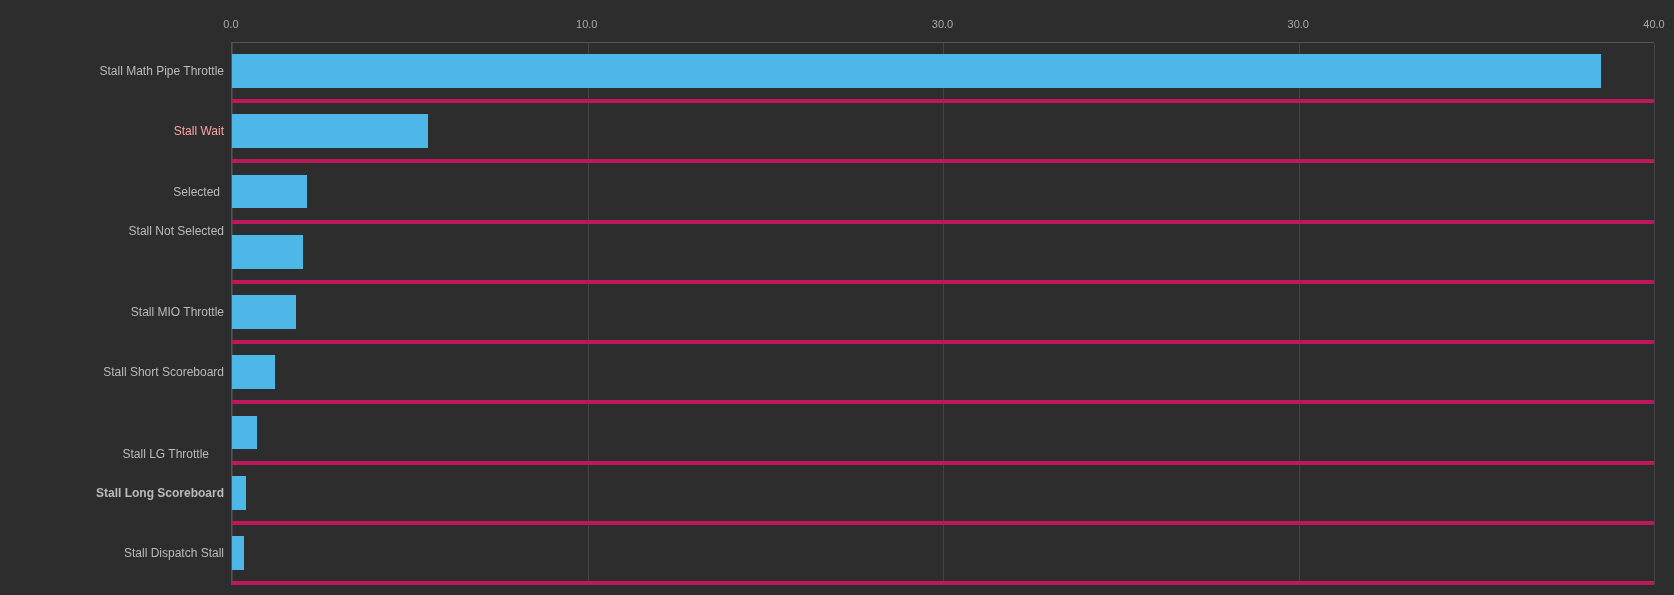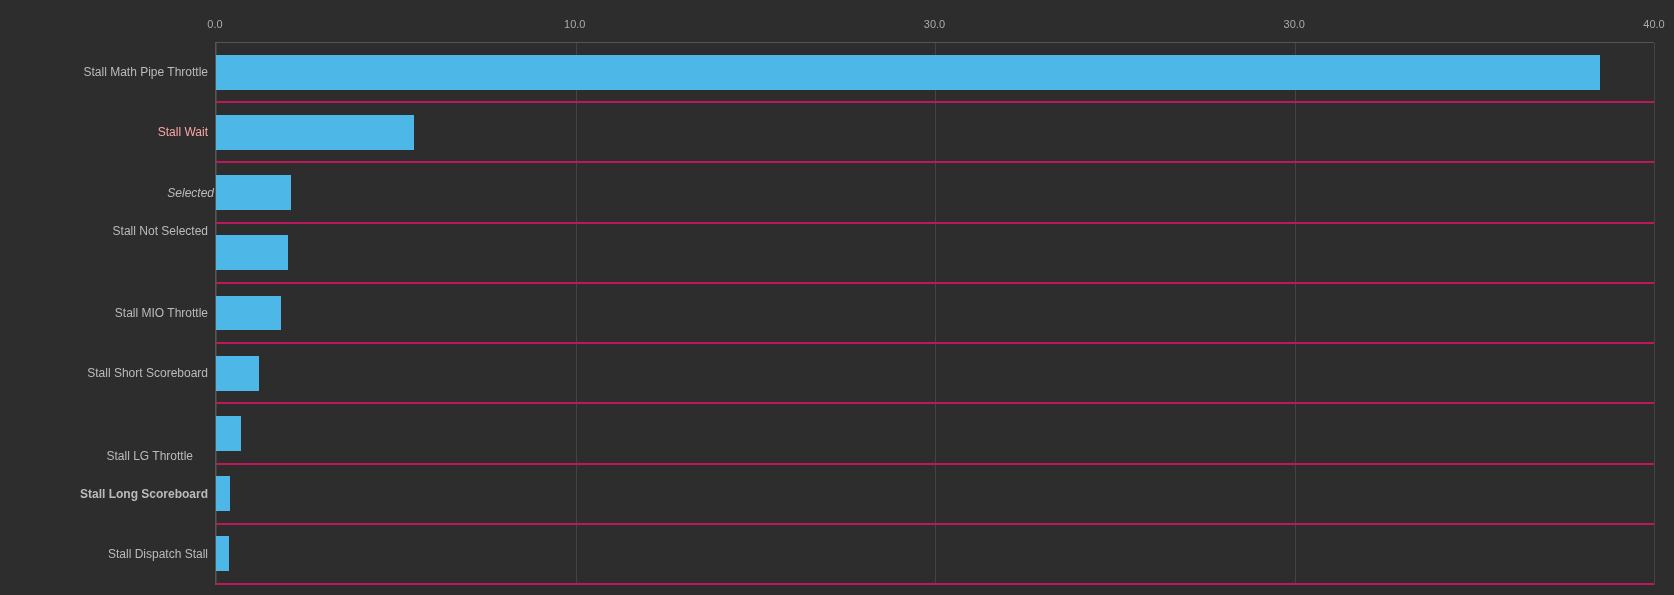--- a/index.html
+++ b/index.html
@@ -21,20 +21,21 @@
     .chart-title {
       text-align: center;
       font-size: 16px;
       color: #ddd;
       margin-bottom: 8px;
     }
     .chart-body {
       display: flex;
       flex: 1;
       position: relative;
+      gap: 16px;
     }
     .y-axis-label {
       writing-mode: vertical-rl;
       transform: rotate(180deg);
       font-size: 12px;
       color: #aaa;
       display: flex;
       align-items: center;
       justify-content: center;
       width: 20px;
@@ -80,21 +81,21 @@
       top: 0;
       bottom: 0;
       width: 1px;
       background: #444;
     }
     .bar-row {
       display: flex;
       align-items: center;
       flex: 1;
       position: relative;
-      border-bottom: 2px solid #be185d;
+      border-bottom: 4px solid #be185d;
     }
     .bar {
       height: 60%;
       background: #4db8e8;
       min-width: 0;
       position: relative;
     }
     .y-label-container {
       position: absolute;
       left: -185px;
@@ -135,21 +136,21 @@
             </div>
             <div class="bar" style="width: 96.25%;"></div>
           </div>
           <div class="bar-row">
             <div class="y-label-container" style="position: absolute; right: 100%; width: 185px; height: 100%; display: flex; align-items: center; justify-content: flex-end; padding-right: 8px;">
               <span style="font-size: 12px; color: #fca5a5; white-space: nowrap;">Stall Wait</span>
             </div>
             <div class="bar" style="width: 13.75%;"></div>
           </div>
           <div class="bar-row">
-            <div class="y-label-container" style="position: absolute; right: 100%; width: 185px; height: 100%; display: flex; align-items: center; justify-content: flex-end; padding-right: 2px; font-style: italic;">
+            <div class="y-label-container" style="position: absolute; right: 100%; width: 185px; height: 100%; display: flex; align-items: center; justify-content: flex-end; padding-right: 12px;">
               <span style="font-size: 12px; color: rgb(187, 187, 187); white-space: nowrap;">Selected</span>
             </div>
             <div class="bar" style="width: 5.25%;"></div>
           </div>
           <div class="bar-row">
             <div class="y-label-container" style="position: absolute; right: 100%; width: 185px; height: 100%; display: flex; align-items: flex-start; justify-content: flex-end; padding-right: 8px;">
               <span style="font-size: 12px; color: rgb(187, 187, 187); white-space: nowrap;">Stall Not Selected</span>
             </div>
             <div class="bar" style="width: 5%;"></div>
           </div>

